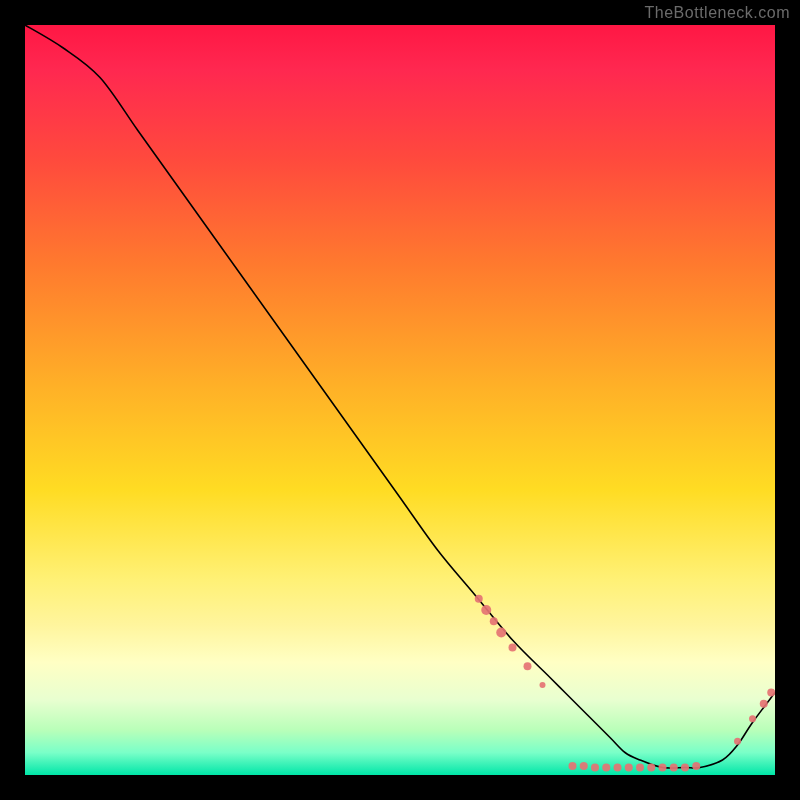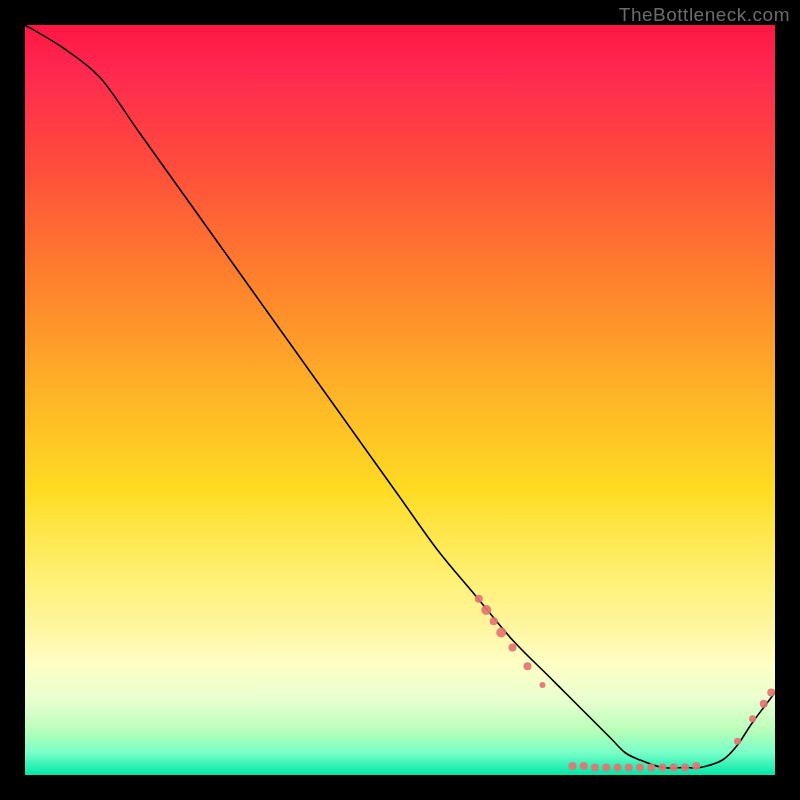--- a/index.html
+++ b/index.html
@@ -8,21 +8,21 @@
     height: 800px;
     background: #000;
     position: relative;
     font-family: Arial, sans-serif;
   }
   .watermark {
     position: absolute;
     top: 4px;
     right: 10px;
     color: #6b6b6b;
-    font-size: 19px;
+    font-size: 16px;
     font-weight: 500;
     letter-spacing: 0.5px;
     z-index: 10;
     margin-left: 8px;
   }
   .plot-area {
     position: absolute;
     left: 25px;
     top: 25px;
     width: 750px;

